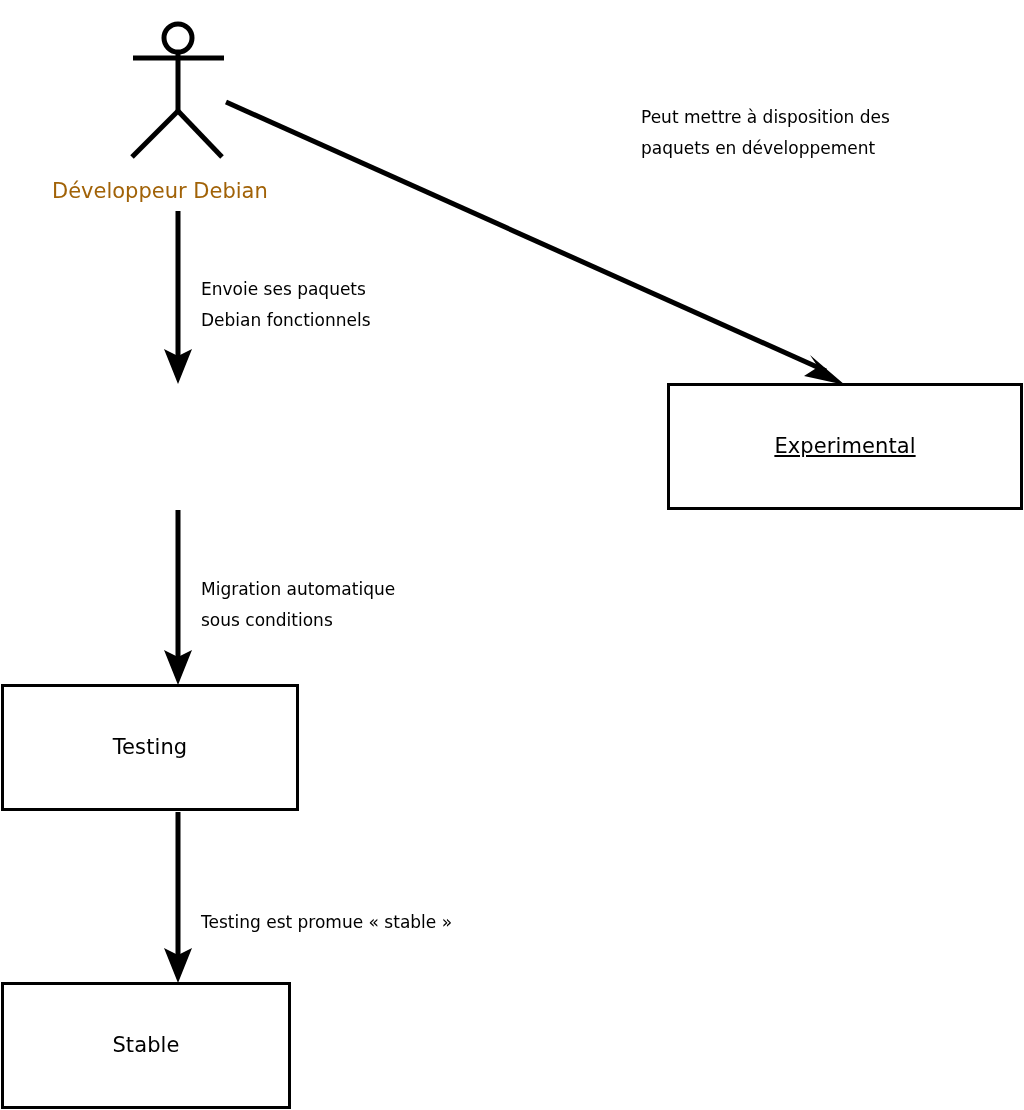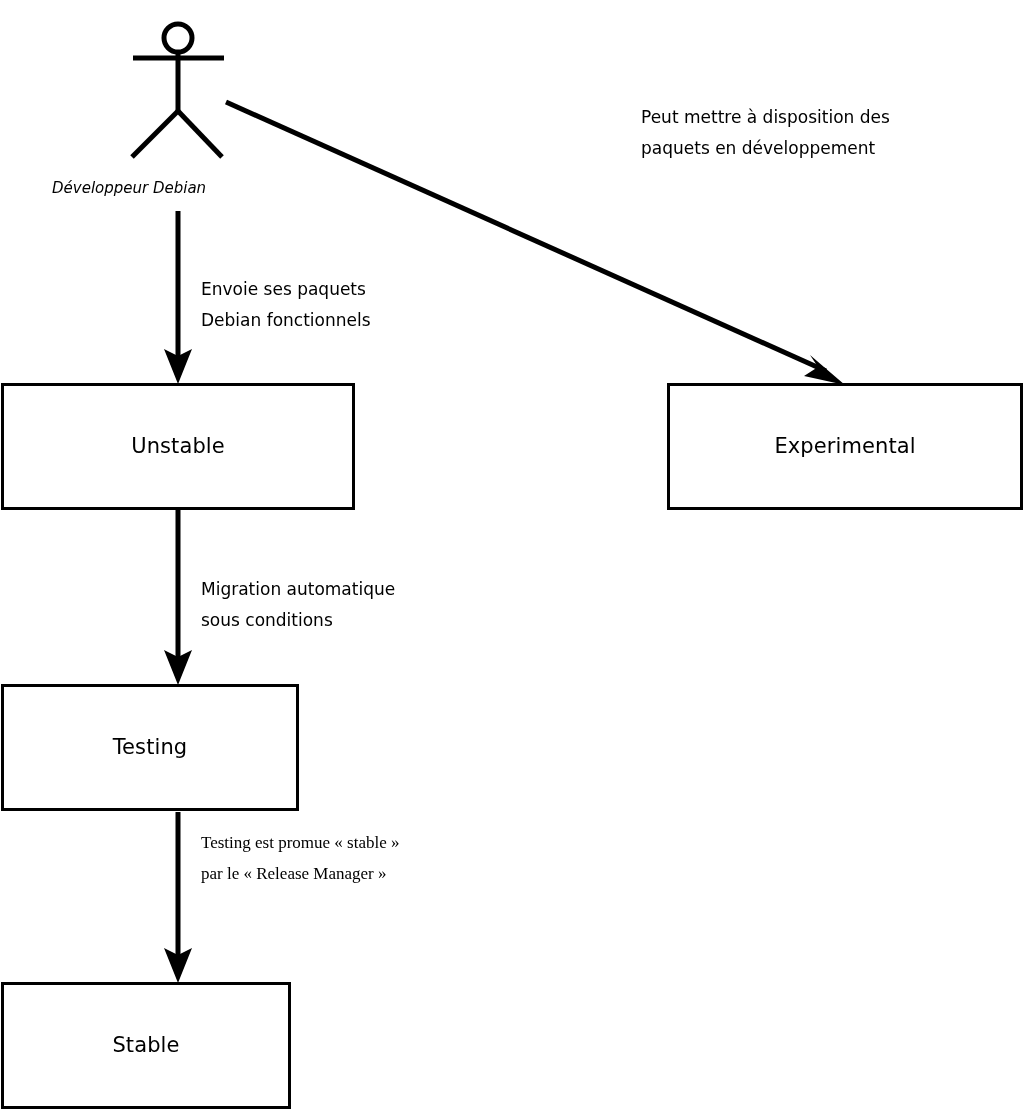--- a/index.html
+++ b/index.html
@@ -46,25 +46,24 @@
   .edge-label {
     position: absolute;
     font-size: 17px;
     line-height: 31px;
     color: #000000;
     white-space: nowrap;
   }
   .edge-label div { white-space: nowrap; }
   .actor-label {
     position: absolute;
-    font-size: 15px;
+    font-size: 21px;
     line-height: 1;
-    color: #000000;
+    color: #a16207;
     white-space: nowrap;
-    font-style: italic;
   }
   .stroke {
     stroke: #000000;
     fill: none;
     stroke-linecap: butt;
   }
   .arrowfill { fill: #000000; stroke: none; }
 </style>
 </head>
 <body>
@@ -97,25 +96,22 @@
     </g>
 
     <g>
       <line class="stroke" x1="178" y1="812" x2="178" y2="964" stroke-width="5"></line>
       <polygon class="arrowfill" points="178,983 164,948 178,955 192,948"></polygon>
     </g>
   </svg>
 
   <div class="actor-label" style="left:52px; top:181px;">Développeur Debian</div>
 
-  <div class="node-box" style="left:1px; top:383px; width:354px; height:127px;">
-    <span class="node-label">Unstable</span>
-  </div>
 
-  <div class="node-box" style="left:667px; top:383px; width:356px; height:127px;">
+  <div class="node-box" style="left:667px; top:383px; width:356px; height:127px;text-decoration:underline;">
     <span class="node-label">Experimental</span>
   </div>
 
   <div class="node-box" style="left:1px; top:684px; width:298px; height:127px;">
     <span class="node-label">Testing</span>
   </div>
 
   <div class="node-box" style="left:1px; top:982px; width:290px; height:127px;">
     <span class="node-label">Stable</span>
   </div>
@@ -128,18 +124,17 @@
   <div class="edge-label" style="left:641px; top:102px;">
     <div>Peut mettre à disposition des</div>
     <div>paquets en développement</div>
   </div>
 
   <div class="edge-label" style="left:201px; top:574px;">
     <div>Migration automatique</div>
     <div>sous conditions</div>
   </div>
 
-  <div class="edge-label" style="left:201px; top:827px;font-family:Liberation Serif, serif;">
+  <div class="edge-label" style="left:201px; top:907px;">
     <div>Testing est promue « stable »</div>
-    <div>par le « Release Manager »</div>
   </div>
 
 </div>
 
 </body></html>

